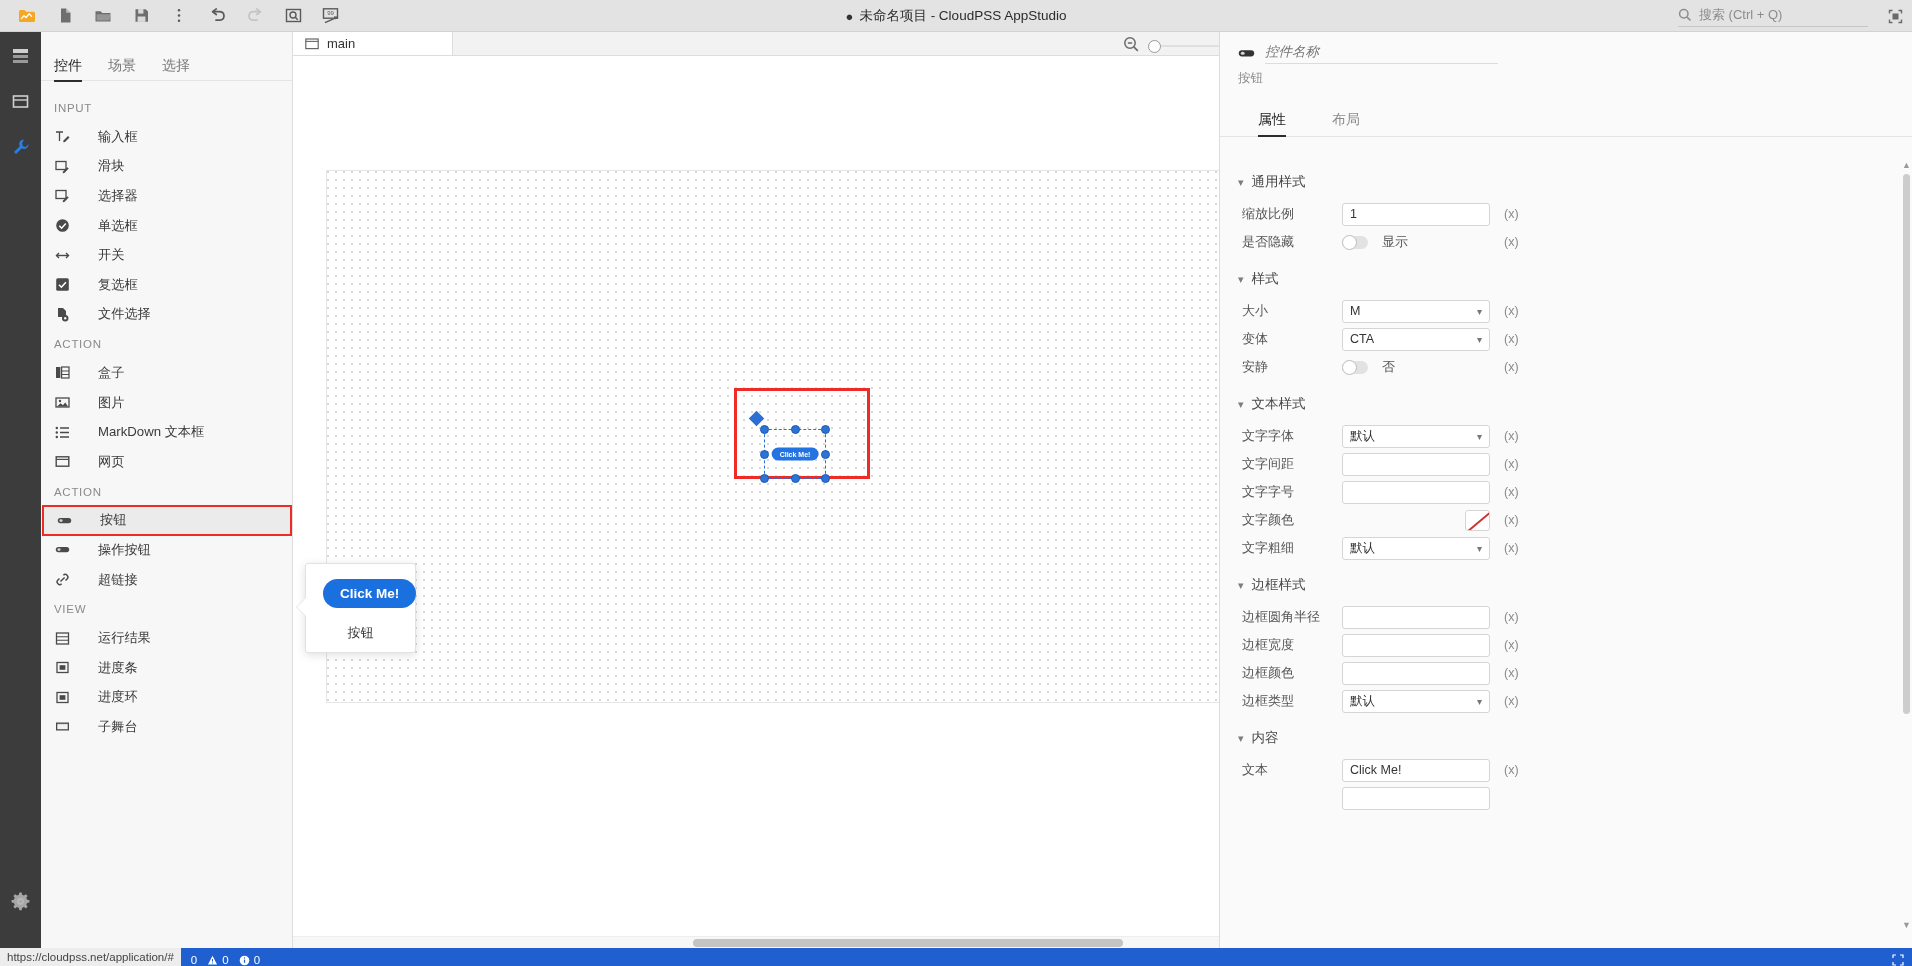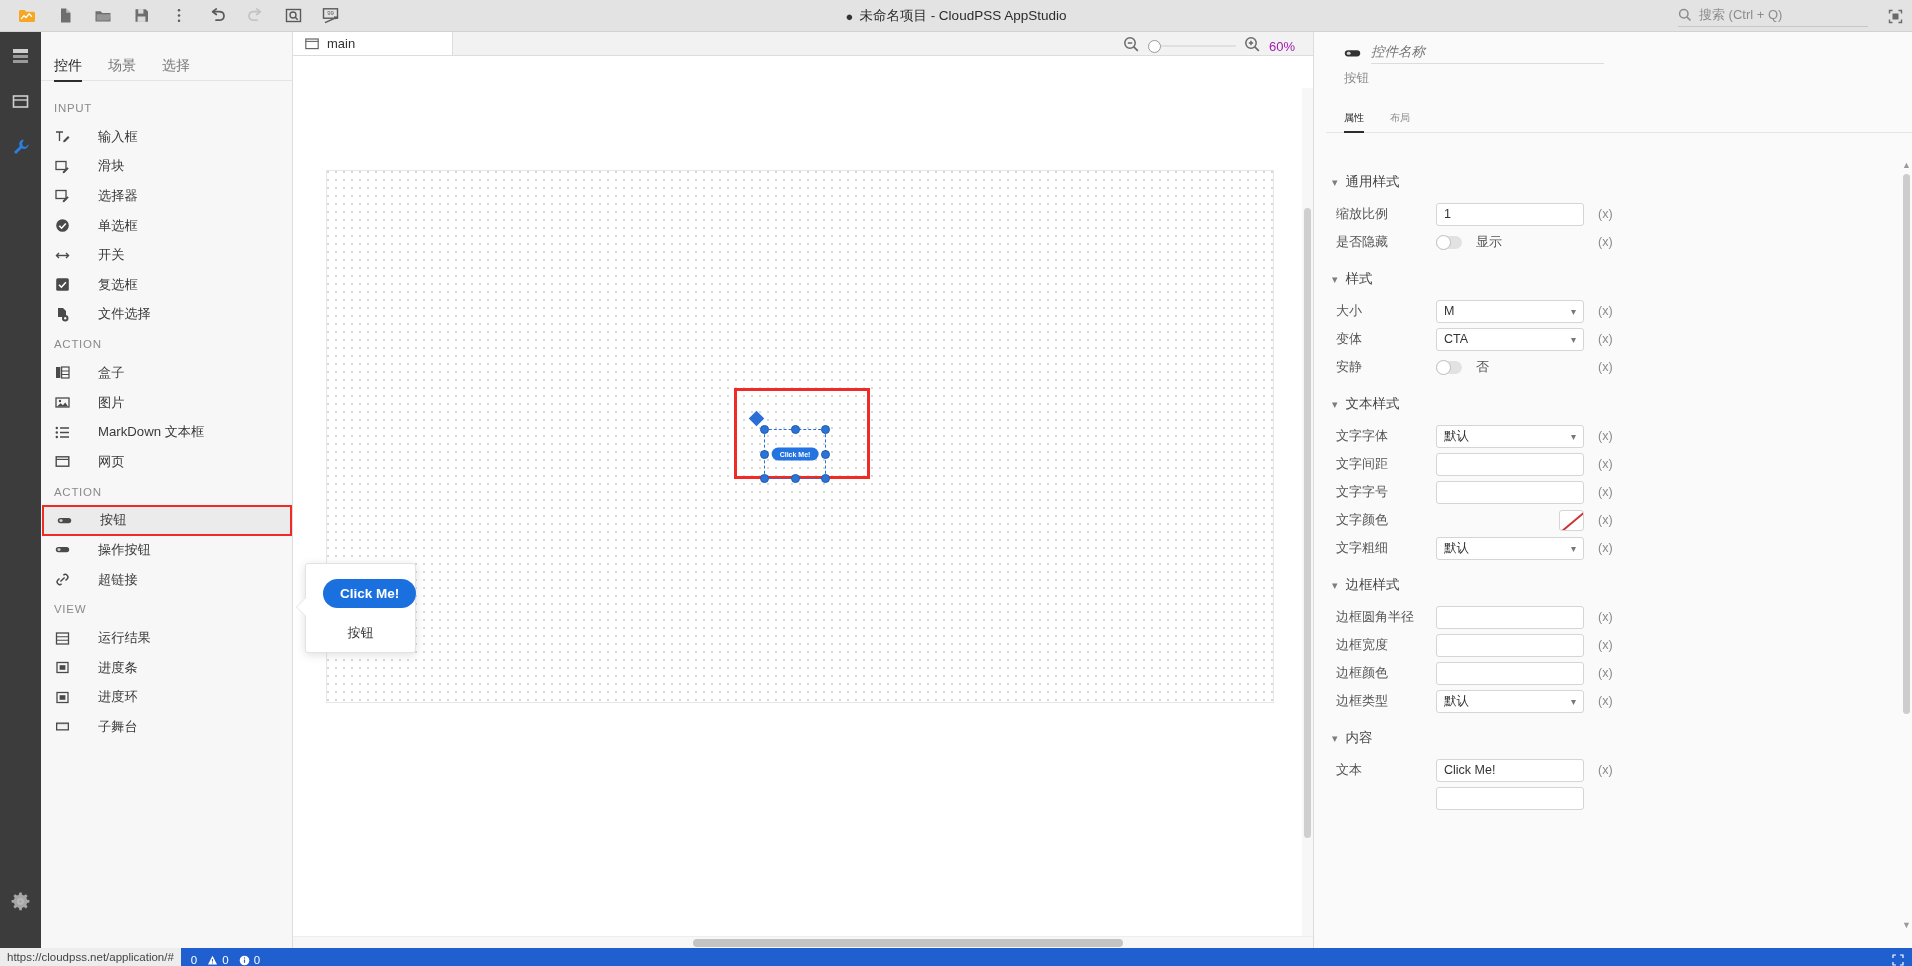--- a/index.html
+++ b/index.html
@@ -215,22 +215,22 @@
     background: #1b70e0; color: #fff; font-size: 13.5px; font-weight: bold;
     border-radius: 16px; padding: 7px 17px; white-space: nowrap;
   }
   .popup-cap {
     position: absolute; left: 0; right: 0; top: 60px;
     text-align: center; font-size: 13px; color: #333;
   }
 
   
   .rightpanel {
-    position: absolute; right: 0; top: 32px; width: 599px; height: 916px;
-    background: #fafafa; border-left: 1px solid #dcdcdc; padding-left: 12px;
+    position: absolute; right: 0; top: 32px; width: 693px; height: 916px;
+    background: #fafafa; border-left: 1px solid #dcdcdc;
   }
   .rp-header {
     display: flex; align-items: center; gap: 10px;
     padding: 10px 16px 0 18px;
   }
   .rp-name-ico {
     width: 17px; height: 17px; display: flex; align-items: center; justify-content: center;
     color: #333;
   }
   .rp-name-input {
@@ -238,21 +238,21 @@
     font-size: 13.5px; font-style: italic; color: #9a9a9a;
     padding: 2px 0 4px 0; outline: none;
     font-family: "Liberation Sans", sans-serif;
     max-width: 233px;
   }
   .rp-sub { padding: 6px 0 0 18px; font-size: 12.5px; color: #8d8d8d; }
   .rp-tabs {
     display: flex; gap: 26px; padding: 14px 0 0 18px;
     border-bottom: 1px solid #e4e4e4; margin-top: 10px;
   }
-  .rp-tab { font-size: 10px; color: #8c8c8c; padding-bottom: 7px; position: relative; }
+  .rp-tab { font-size: 14px; color: #8c8c8c; padding-bottom: 7px; position: relative; margin-left: 20px; }
   .rp-tab.active { color: #1f1f1f; }
   .rp-tab.active::after {
     content: ""; position: absolute; left: 0; right: 0; bottom: -1px; height: 2px; background: #2c2c2c;
   }
 
   .rp-body {
     position: absolute; left: 0; top: 127px; right: 0; bottom: 0;
     overflow: hidden;
   }
   .sect-head {

